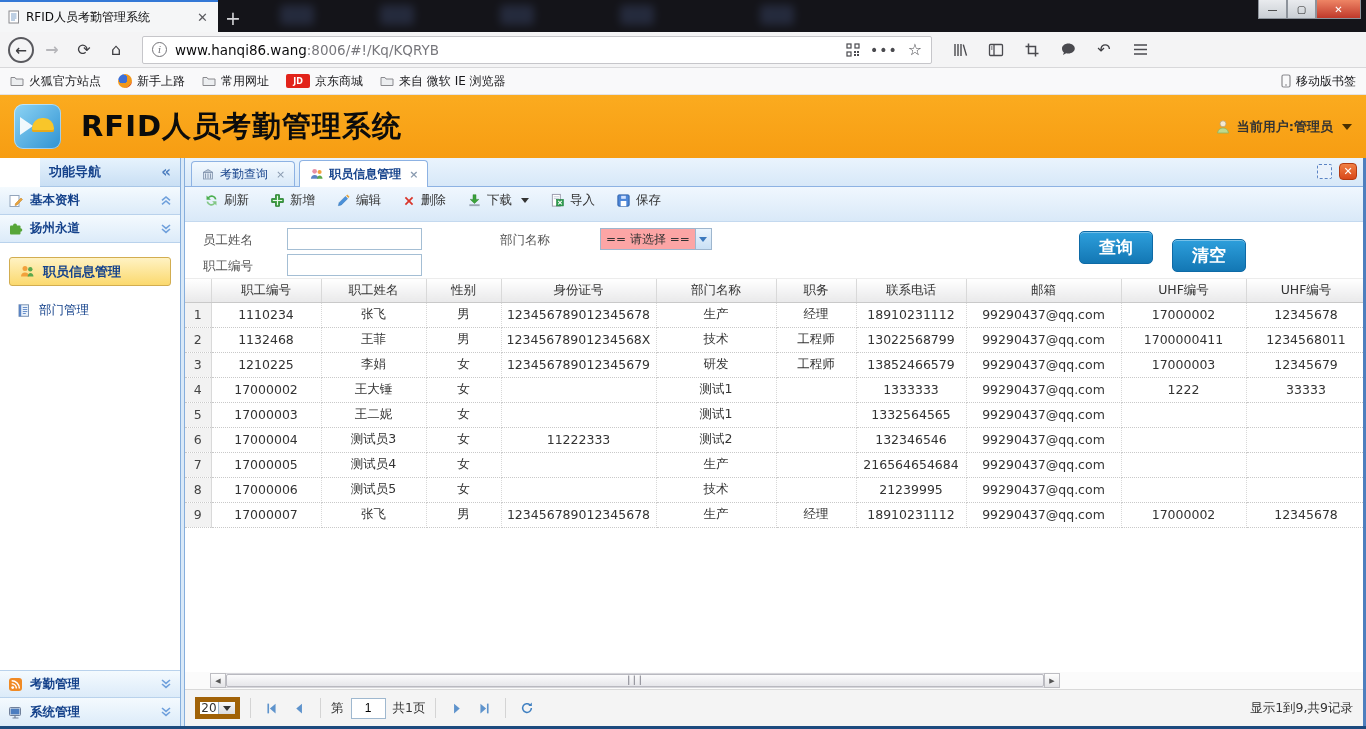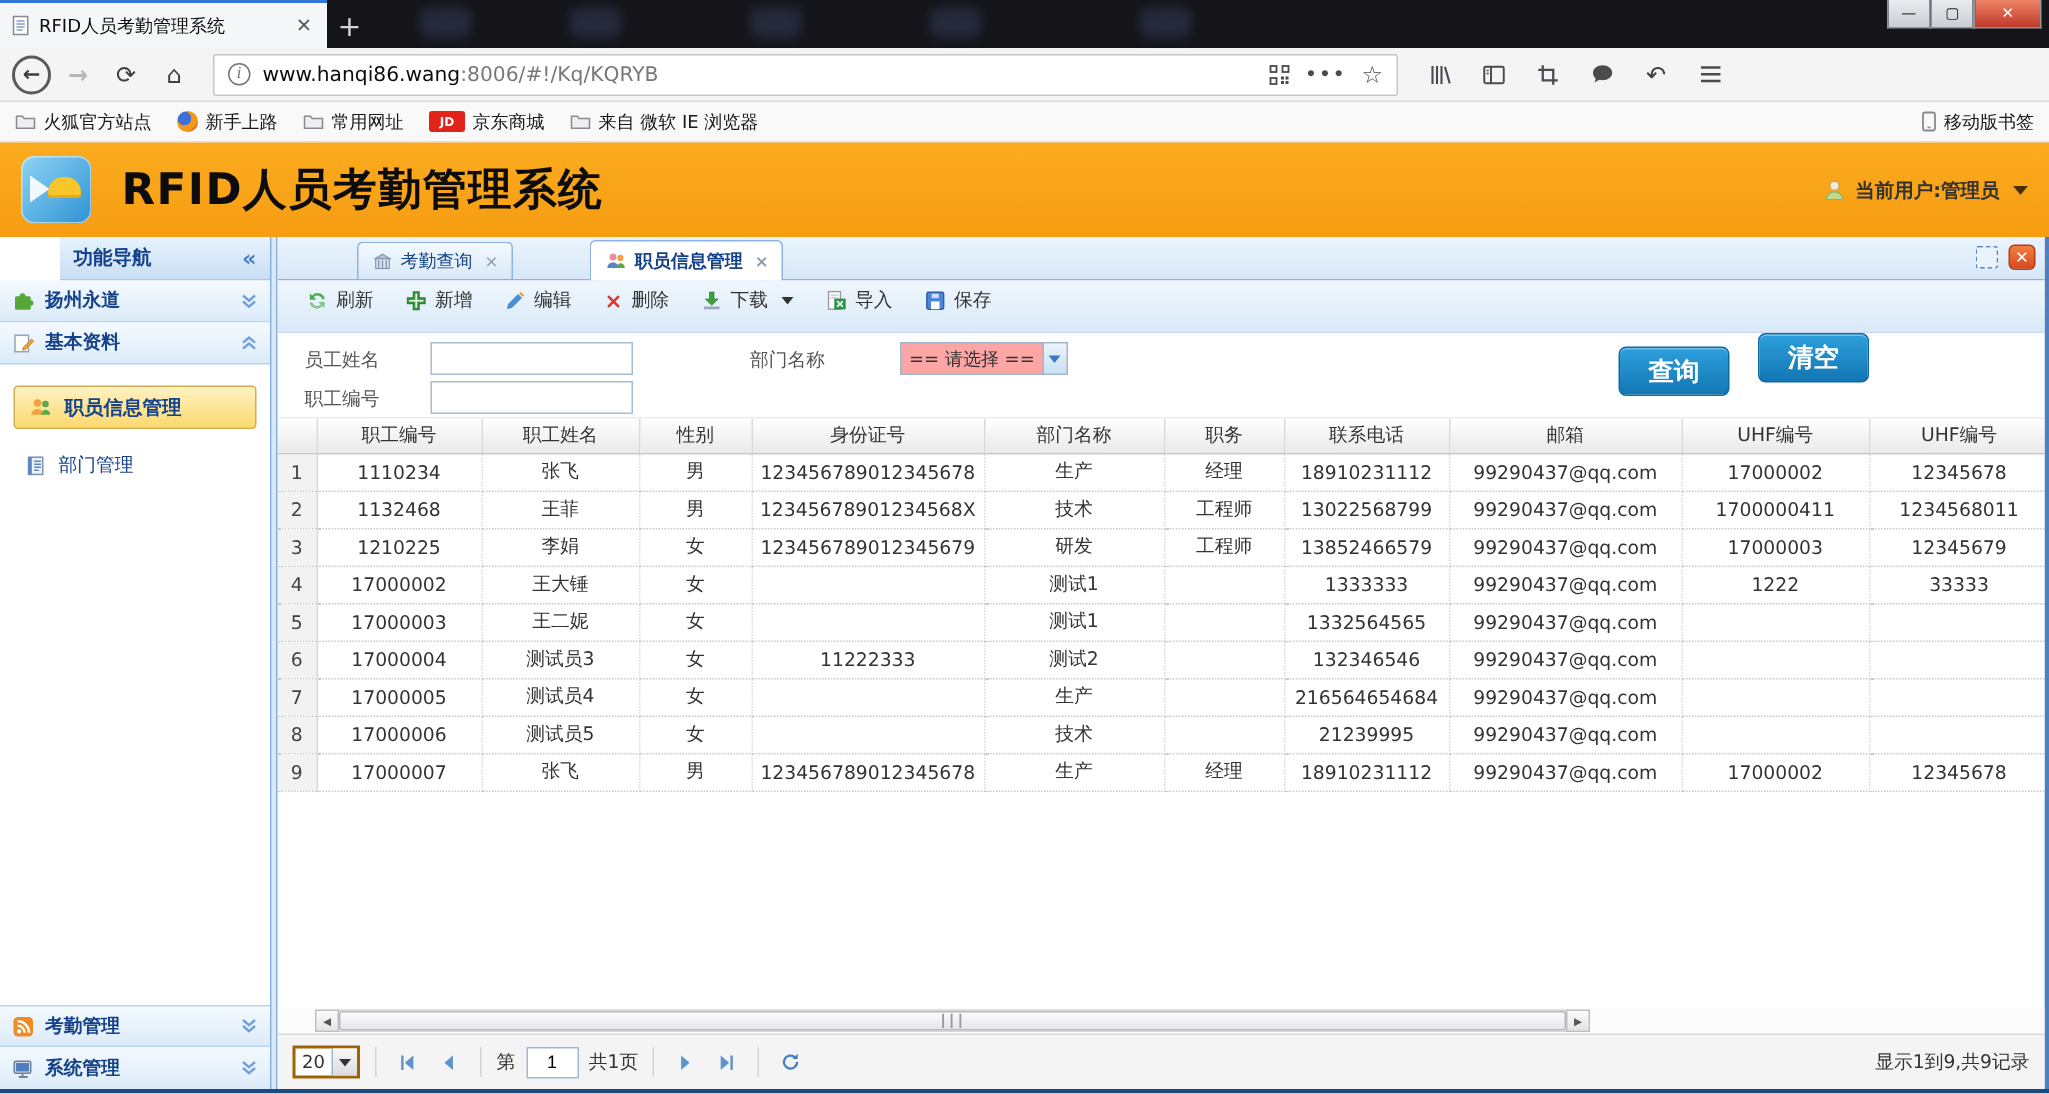--- a/index.html
+++ b/index.html
@@ -58,21 +58,21 @@
   .side-group { height:28px; background:linear-gradient(#f4fafe,#dcebf9); border-bottom:1px solid #b9d2ec; display:flex; align-items:center; gap:7px; padding:0 8px; color:#15428b; font-weight:bold; font-size:12.5px; flex:none; }
   .side-group.bordertop { border-top:1px solid #b9d2ec; }
   .chev { margin-left:auto; display:flex; }
   .side-items { flex:1; padding-top:14px; overflow:hidden; }
   .nav-selected { margin:0 9px; height:29px; background:linear-gradient(#fff2c3,#fbd96e); border:1px solid #d2ad50; border-radius:3px; display:flex; align-items:center; gap:8px; padding:0 9px; color:#15428b; font-weight:bold; font-size:13px; }
   .nav-item { margin:13px 9px 0 16px; height:22px; display:flex; align-items:center; gap:8px; color:#15428b; font-size:12.5px; }
 
   
   .content { flex:1; display:flex; flex-direction:column; background:#fff; margin-left:3px; border-left:1px solid #86aedc; overflow:hidden; }
   .tabbar { height:29px; background:linear-gradient(#eaf4fd,#d7e8f8); border-bottom:1px solid #8db2e3; display:flex; align-items:flex-end; padding:0 6px; gap:4px; flex:none; }
-  .tab { height:25px; display:flex; align-items:center; gap:5px; padding:0 9px; border:1px solid #8db2e3; border-bottom:none; border-radius:4px 4px 0 0; font-size:12px; color:#15428b;margin-left:47px; }
+  .tab { height:25px; display:flex; align-items:center; gap:5px; padding:0 9px; border:1px solid #8db2e3; border-bottom:none; border-radius:4px 4px 0 0; font-size:12px; color:#15428b; }
   .tab.inactive { background:linear-gradient(#f3f9fe,#d9e9f8); }
   .tab.active { background:#fff; height:27px; margin-bottom:-1px; font-weight:bold; }
   .tab .x { color:#8a9bb0; font-size:11px; margin-left:3px; }
   .tabbar-controls { margin-left:auto; display:flex; align-items:center; gap:7px; padding-bottom:6px; }
   .expand-ic { width:15px; height:15px; border:1.5px dashed #5b84c4; background:#eaf2fb; border-radius:2px; }
   .close-panel-ic { width:18px; height:17px; background:linear-gradient(#f08044,#d9481b); border:1px solid #b33b12; border-radius:4px; color:#fff; font-weight:bold; font-size:11px; display:flex; align-items:center; justify-content:center; }
 
   .toolbar { height:35px; background:linear-gradient(#f0f7fe,#d9e9f8); border-bottom:1px solid #c4d9ef; display:flex; align-items:flex-start; padding:0 10px; gap:3px; font-size:12.5px; color:#333; flex:none; }
   .tbtn { display:flex; align-items:center; gap:5px; padding:5px 9px; border-radius:3px; }
   .tb-caret { width:0; height:0; border-left:4px solid transparent; border-right:4px solid transparent; border-top:5px solid #333; margin-left:4px; }
@@ -93,21 +93,21 @@
   tbody td.rownum { background:#f2f2f2; border-right:1px solid #d9d9d9; color:#444; }
 
   .hscroll-row { height:17px; background:#fbfbfb; display:flex; align-items:center; padding-left:25px; flex:none; }
   .hscroll { width:850px; height:15px; display:flex; align-items:stretch; }
   .hs-arrow { width:16px; background:linear-gradient(#fdfdfd,#e3e3e6); border:1px solid #bdbdc2; display:flex; align-items:center; justify-content:center; font-size:7px; color:#555; }
   .hs-track { flex:1; background:#f0f0f2; position:relative; border-top:1px solid #d5d5da; border-bottom:1px solid #d5d5da; }
   .hs-thumb { position:absolute; top:0; bottom:0; left:0; right:0; background:linear-gradient(#fbfbfc,#e6e6ea); border:1px solid #b9b9c0; border-radius:2px; display:flex; align-items:center; justify-content:center; }
   .grip { color:#9a9aa2; font-size:8px; letter-spacing:1px; line-height:1; }
 
   .pager { height:37px; background:#f4f4f4; border-top:1px solid #d9d9d9; display:flex; align-items:center; padding:0 10px; gap:7px; font-size:12.5px; color:#333; flex:none; }
-  .psize { width:45px; height:22px; background:#fff; border:2px solid #a16207; display:flex; align-items:stretch; }
+  .psize { width:45px; height:22px; background:#fff; border:5px solid #a16207; display:flex; align-items:stretch; }
   .psize .val { flex:1; display:flex; align-items:center; justify-content:center; font-size:12px; }
   .psize .dd { width:17px; background:linear-gradient(#f8f8f8,#dcdcdf); border-left:1px solid #9fb8cf; display:flex; align-items:center; justify-content:center; }
   .pdiv { width:1px; height:20px; background:#d4d4d4; margin:0 3px; }
   .pbtn { width:21px; height:21px; display:flex; align-items:center; justify-content:center; }
   .page-input { width:35px; height:21px; border:1px solid #9fb8cf; text-align:center; font-size:12px; }
   .psummary { margin-left:auto; color:#333; }
 
   .icn { display:inline-flex; align-items:center; justify-content:center; flex:none; }
 </style>
 </head>
@@ -263,43 +263,43 @@
 <div class="main">
 
   <div class="sidebar">
     <div class="side-title">
       <span>功能导航</span>
       <span class="laquo">«</span>
     </div>
     <div class="side-group">
       <span class="icn">
         <svg width="15" height="15" viewBox="0 0 15 15">
+            <rect x="2" y="2.5" width="9" height="11" fill="#fff" stroke="#93a5bb"></rect>
+            <path d="M7.5 10.5l5.5-5.5 1.5 1.5-5.5 5.5-2 .5z" fill="#e8a33d" stroke="#c07f1e" stroke-width=".5"></path>
+          </svg>
+      </span>
+      <span>基本资料</span>
+      <span class="chev">
+        <svg width="12" height="12" viewBox="0 0 12 12">
+            <path d="M2 5.4L6 2l4 3.4M2 9.4L6 6l4 3.4" fill="none" stroke="#6fa0dc" stroke-width="1.6"></path>
+          </svg>
+      </span>
+    </div>
+    <div class="side-group">
+      <span class="icn">
+        <svg width="15" height="15" viewBox="0 0 15 15">
             <rect x="2" y="4.5" width="10.5" height="9" rx="1" fill="#57a639"></rect>
             <circle cx="7" cy="4.5" r="2" fill="#57a639"></circle>
             <circle cx="12.5" cy="9" r="1.8" fill="#57a639"></circle>
           </svg>
       </span>
       <span>扬州永道</span>
       <span class="chev">
         <svg width="12" height="12" viewBox="0 0 12 12">
             <path d="M2 2l4 3.4L10 2M2 6l4 3.4L10 6" fill="none" stroke="#6fa0dc" stroke-width="1.6"></path>
-          </svg>
-      </span>
-    </div>
-    <div class="side-group">
-      <span class="icn">
-        <svg width="15" height="15" viewBox="0 0 15 15">
-            <rect x="2" y="2.5" width="9" height="11" fill="#fff" stroke="#93a5bb"></rect>
-            <path d="M7.5 10.5l5.5-5.5 1.5 1.5-5.5 5.5-2 .5z" fill="#e8a33d" stroke="#c07f1e" stroke-width=".5"></path>
-          </svg>
-      </span>
-      <span>基本资料</span>
-      <span class="chev">
-        <svg width="12" height="12" viewBox="0 0 12 12">
-            <path d="M2 5.4L6 2l4 3.4M2 9.4L6 6l4 3.4" fill="none" stroke="#6fa0dc" stroke-width="1.6"></path>
           </svg>
       </span>
     </div>
     <div class="side-items">
       <div class="nav-selected">
         <span class="icn">
           <svg width="16" height="15" viewBox="0 0 16 15">
               <circle cx="6" cy="4.6" r="2.5" fill="#f2a13c"></circle>
               <path d="M2 12.5c0-2.4 1.7-3.9 4-3.9s4 1.5 4 3.9z" fill="#f2a13c"></path>
               <circle cx="11.3" cy="5.3" r="2.2" fill="#5ba84c"></circle>
@@ -458,21 +458,21 @@
       <span class="sp-label" style="left:315px; top:10px">部门名称</span>
       <div class="sp-select" style="left:415px; top:6px">
         <span class="val">== 请选择 ==</span>
         <span class="dd">
             <span class="dd-chev"></span>
           </span>
       </div>
       <span class="sp-label" style="left:18px; top:36px">职工编号</span>
       <input class="sp-input" style="left: 102px; top: 32px;">
       <div class="btn-blue" style="right:210px; top:9px">查询</div>
-      <div class="btn-blue" style="right:117px; top:0">清空</div>
+      <div class="btn-blue" style="right:117px; top:17px">清空</div>
     </div>
 
     <div class="tablewrap">
       <table>
         <colgroup>
           <col style="width:26px">
             <col style="width:110px">
             <col style="width:105px">
             <col style="width:75px">
           <col style="width:155px">

